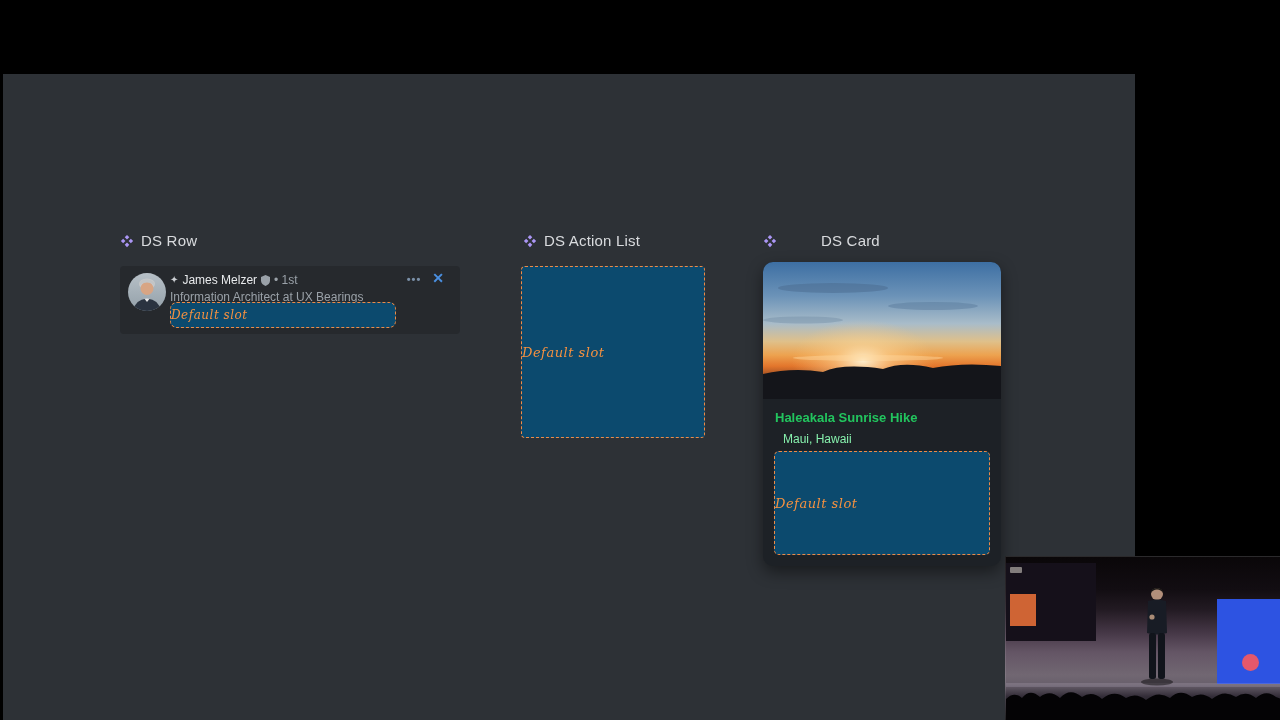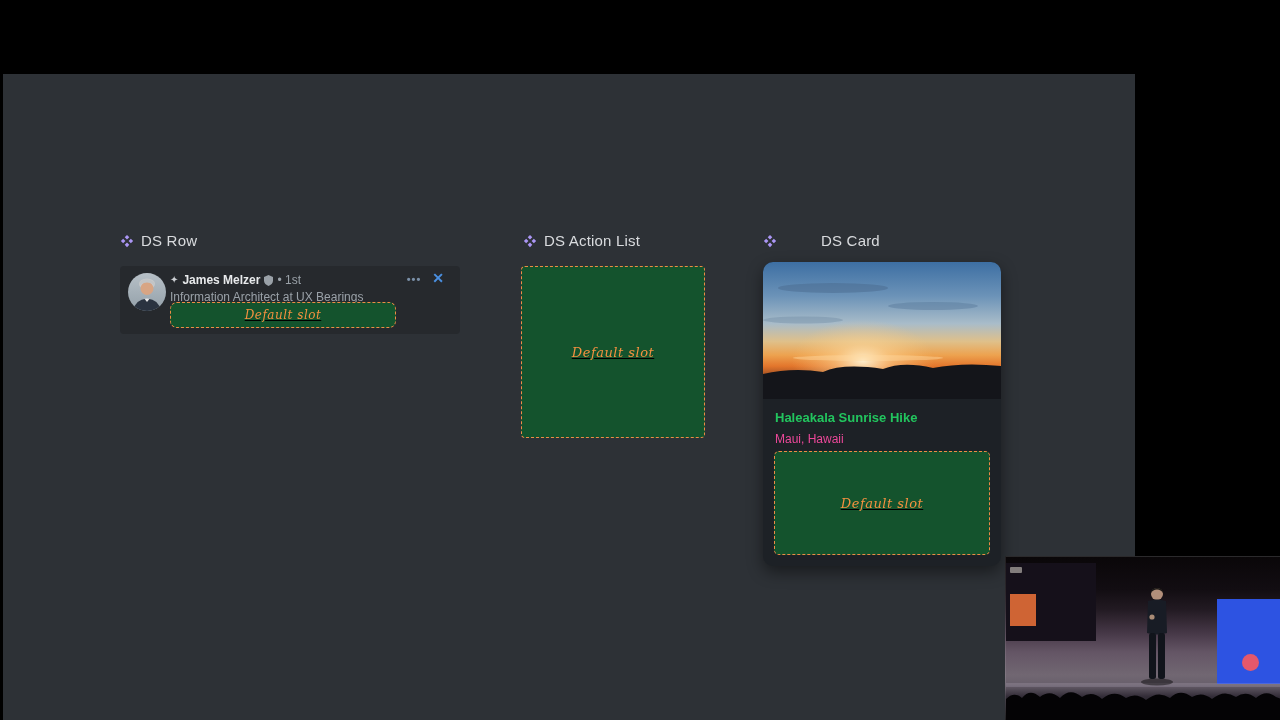--- a/index.html
+++ b/index.html
@@ -14,47 +14,47 @@
   .lbl-action{left:520px;top:158px;align-items:center;}
   .lbl-card{left:760px;top:158px;gap:44px;}
   .comp-icon{width:14px;height:14px;fill:#ab96f5;flex:0 0 auto;}
 
   
   .row-card{position:absolute;left:117px;top:192px;width:340px;height:68px;background:#26292d;border-radius:4px;}
   .avatar{position:absolute;left:8px;top:7px;width:38px;height:38px;border-radius:50%;overflow:hidden;
           background:linear-gradient(#b7c0c7,#93a0a9);}
   .name-line{position:absolute;left:50px;top:7px;display:flex;align-items:center;gap:4px;
              font-size:12px;color:#e8eaec;white-space:nowrap;}
-  .pname{font-weight:700;}
+  .pname{font-weight:400;}
   .sparkle{color:#cdd0d4;font-size:10px;line-height:1;}
   .shield-icon{width:9px;height:11px;fill:#9aa1a8;}
   .degree{color:#9aa1a8;font-size:12px;}
   .headline{position:absolute;left:50px;top:24px;font-size:12px;color:#9aa1a8;white-space:nowrap;}
 
   
-  .slot{background:#14532d;border:1px dashed #ee8a46;display:flex;align-items:center;justify-content:center;
-        box-sizing:border-box;text-decoration:underline;}
+  .slot{background:#0c4a6e;border:1px dashed #ee8a46;display:flex;align-items:center;justify-content:flex-start;
+        box-sizing:border-box;}
   .slot-text{font-family:"DejaVu Serif",serif;font-style:italic;color:#f59140;letter-spacing:.5px;}
   .slot-row{position:absolute;left:50px;top:36px;width:226px;height:26px;border-radius:7px;}
   .slot-row .slot-text{font-size:12px;}
   .more-btn{position:absolute;left:283px;top:8px;width:22px;text-align:center;color:#7b90a8;
             font-size:11px;font-weight:700;letter-spacing:1px;line-height:1;cursor:pointer;}
   .close-btn{position:absolute;left:309px;top:5px;width:18px;text-align:center;color:#4a8fe0;
              font-size:14px;font-weight:700;line-height:1;cursor:pointer;}
 
   
   .slot-action{position:absolute;left:518px;top:192px;width:184px;height:172px;border-radius:4px;}
   .slot-action .slot-text{font-size:13px;}
 
   
   .card{position:absolute;left:760px;top:188px;width:238px;height:304px;background:#1d2126;border-radius:10px;
         box-shadow:0 6px 16px rgba(0,0,0,.45);overflow:hidden;}
   .card-photo{position:absolute;left:0;top:0;width:238px;height:137px;}
   .card-title{position:absolute;left:12px;top:148px;font-size:13px;font-weight:700;color:#22c55e;}
-  .card-sub{position:absolute;left:12px;top:170px;font-size:12px;color:#ec4899;}
+  .card-sub{position:absolute;left:20px;top:170px;font-size:12px;color:#86efac;}
   .slot-card{position:absolute;left:11px;top:189px;width:216px;height:104px;border-radius:5px;}
   .slot-card .slot-text{font-size:13px;}
 
   
   .pip{position:absolute;left:1005px;top:556px;width:275px;height:164px;overflow:hidden;
        background:linear-gradient(180deg,#0a0709 0%,#120d12 20%,#221a22 32%,#453746 46%,
                   #645565 58%,#716772 72%,#685f6b 78%,#332d38 85%,#070608 100%);
        border-top:1px solid rgba(255,255,255,.14);border-left:1px solid rgba(255,255,255,.10);}
   .pip-screen{position:absolute;left:0;top:6px;width:90px;height:78px;background:#15101a;}
   .pip-screen-slide{position:absolute;left:4px;top:37px;width:26px;height:32px;background:#cf6434;}

